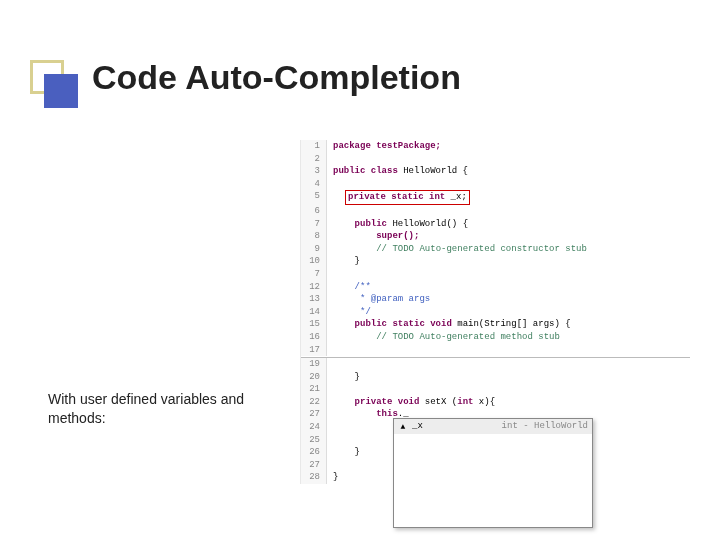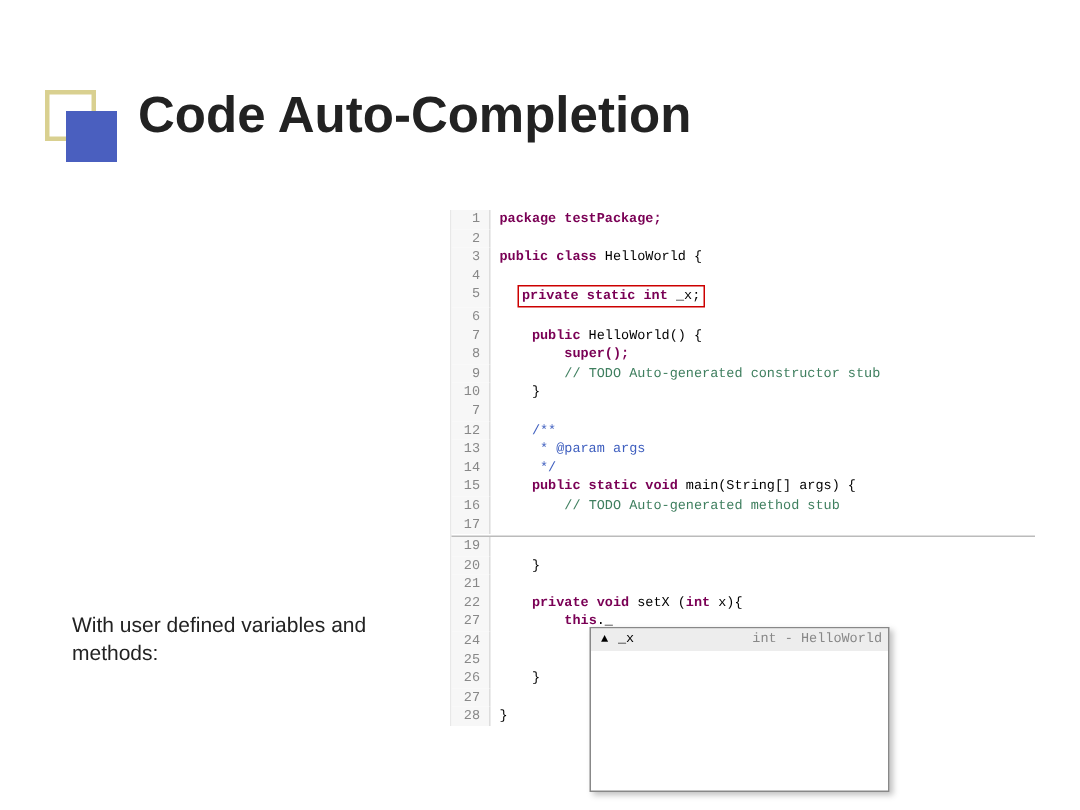--- a/index.html
+++ b/index.html
@@ -36,21 +36,21 @@
     top: 58px;
     left: 92px;
     font-size: 34px;
     font-family: Verdana, Arial, sans-serif;
     color: #222;
     font-weight: 700;
   }
   .caption {
     position: absolute;
     left: 48px;
-    top: 407px;
+    top: 390px;
     width: 200px;
     font-size: 14px;
     color: #222;
     line-height: 1.35;
   }
   .code-shot {
     position: absolute;
     top: 140px;
     left: 300px;
     width: 390px;

